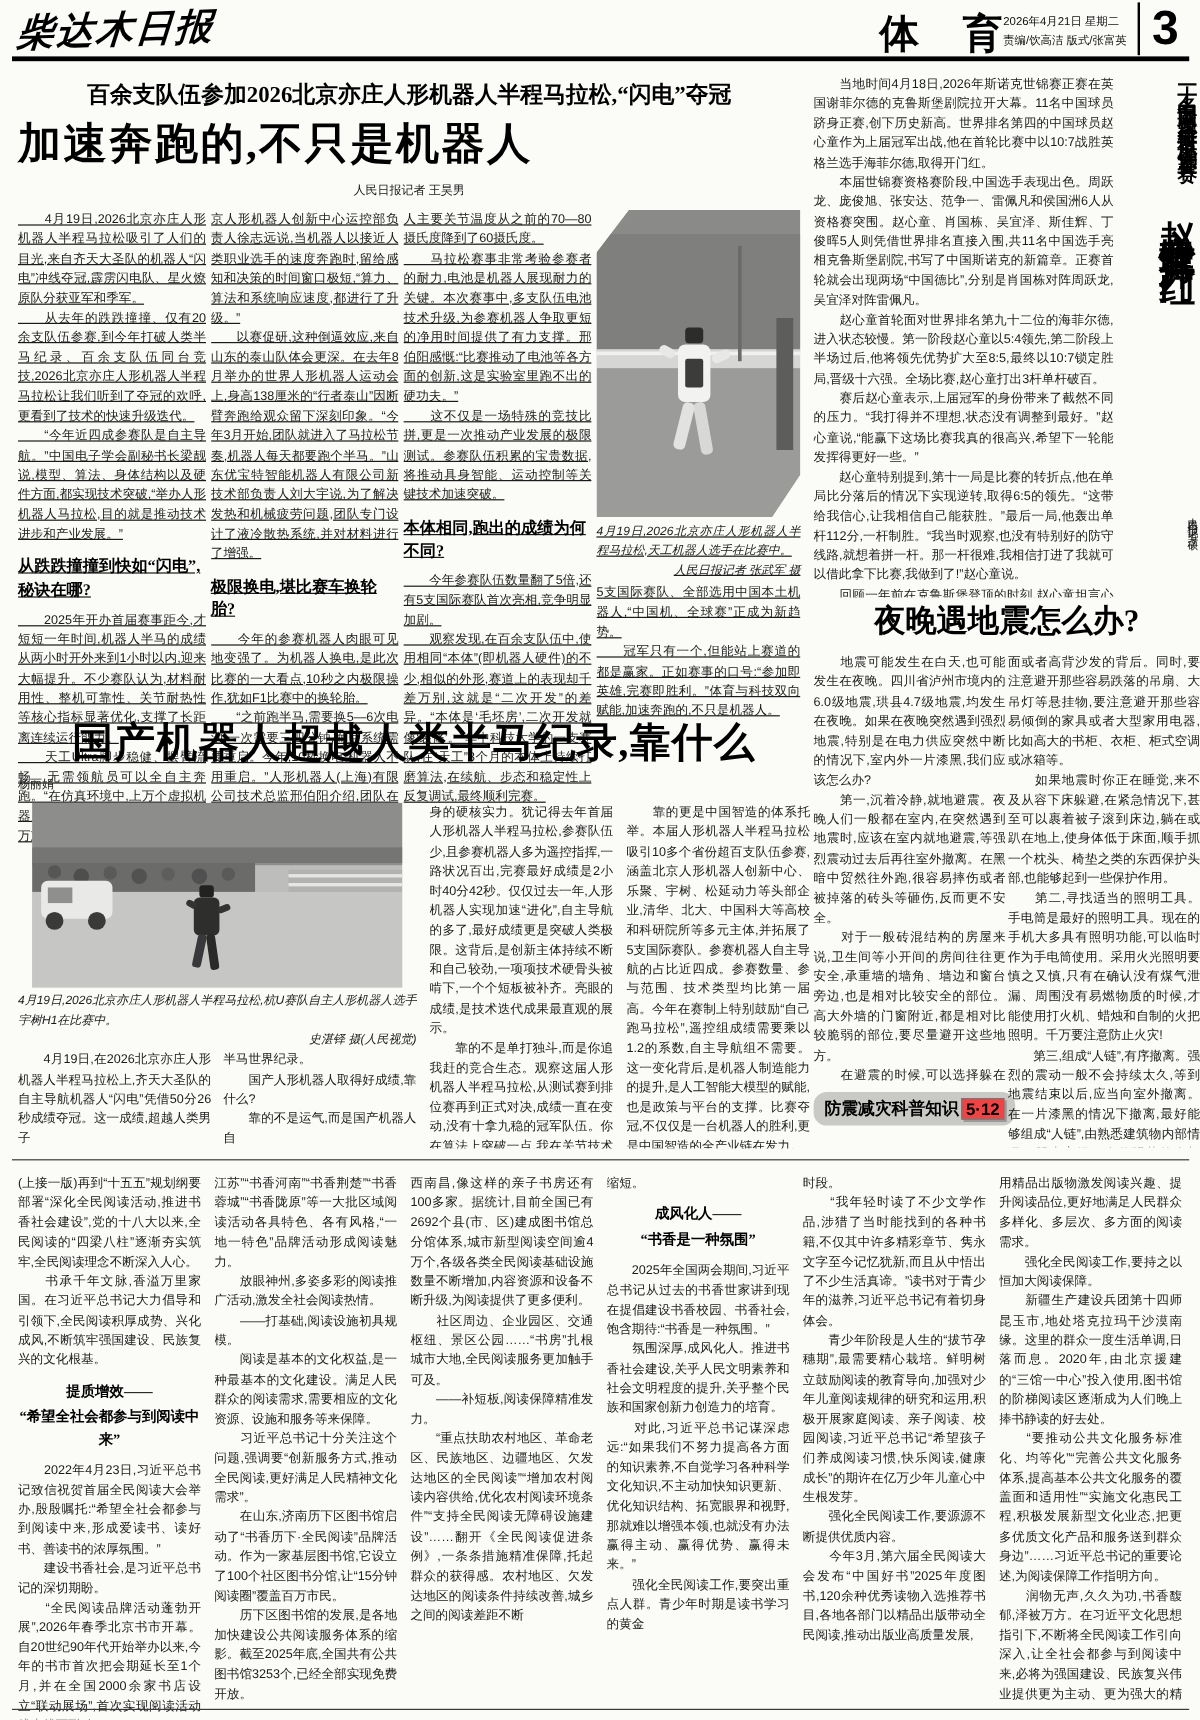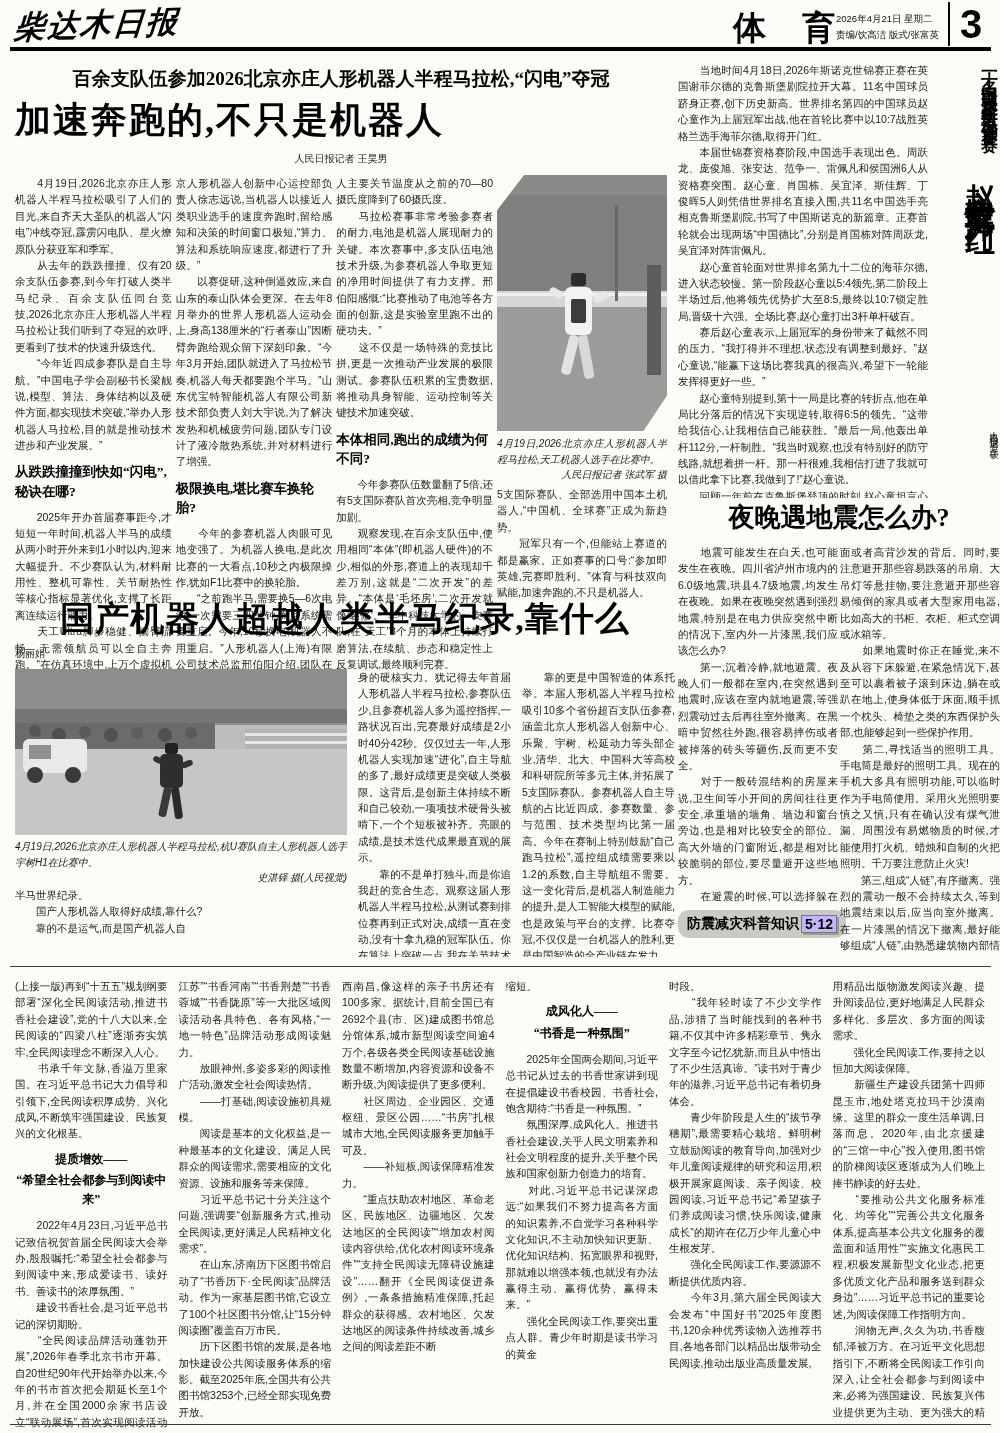--- a/index.html
+++ b/index.html
@@ -28,21 +28,21 @@
         font-family:"Liberation Serif","DejaVu Serif",serif;}
   .caption{font-size:10px;line-height:1.55;text-align:justify;font-style:italic;}
   .credit{font-size:10px;text-align:right;font-style:italic;margin-top:1px;}
   
   .lead{position:absolute;left:15px;top:56px;width:652px;}
   .lead-kicker{text-align:center;font-size:19px;font-weight:bold;color:#000;margin-top:10px;
         font-family:"Liberation Serif","DejaVu Serif",serif;}
   .lead-title{font-size:36px;font-weight:900;color:#000;margin-top:4px;letter-spacing:2px;
         font-family:"Liberation Serif","DejaVu Serif",serif;}
   .lead-byline{text-align:center;font-size:10px;margin:7px 0 9px;}
-  .lead-cols{display:flex;gap:4px;height:434px;}
+  .lead-cols{display:flex;gap:4px;height:434px;text-decoration:underline;}
   .lead-col{flex:1;min-width:0;}
   .lead-col4{flex:none;width:170px;display:flex;flex-direction:column;}
   .photo1{width:170px;height:256px;clip-path:polygon(16% 0,100% 0,100% 86%,86% 100%,0 100%,0 14%);}
   
   .snooker{position:absolute;left:678px;top:58px;width:322px;height:438px;display:flex;}
   .sn-body{width:250px;height:436px;margin-top:4px;}
   .sn-head{flex:1;writing-mode:vertical-rl;display:flex;gap:6px;padding-left:2px;}
   .sn-kicker{font-size:16.5px;font-weight:bold;letter-spacing:4px;color:#000;
         font-family:"Liberation Serif","DejaVu Serif",serif;}
   .sn-title{font-size:30px;font-weight:900;letter-spacing:6px;color:#000;margin-top:28px;
@@ -52,21 +52,21 @@
   .quake{position:absolute;left:678px;top:500px;width:322px;}
   .quake-title{text-align:center;font-size:26px;font-weight:900;color:#000;margin-bottom:9px;
         font-family:"Liberation Serif","DejaVu Serif",serif;}
   .quake-cols{display:flex;gap:2px;height:412px;}
   .quake-col{flex:1;min-width:0;display:flex;flex-direction:column;}
   .quake-t1{height:358px;}
   .badge{margin-top:8px;background:#c9c9c5;display:flex;align-items:center;justify-content:center;
         padding:5px 4px;width:160px;border-radius:11px;}
   .badge-text{font-weight:900;font-size:14px;color:#000;white-space:nowrap;
         font-family:"Liberation Serif","DejaVu Serif",serif;}
-  .badge-num{background:#c4b5fd;border:1px solid #777;box-shadow:2px 2px 0 #9a9a9a;font-weight:900;
+  .badge-num{background:#ef4444;border:1px solid #777;box-shadow:2px 2px 0 #9a9a9a;font-weight:900;
         font-size:14px;padding:0 3px;margin-left:2px;color:#000;}
   
   .hm{position:absolute;left:15px;top:596px;width:660px;}
   .hm-title{text-align:center;font-size:34px;font-weight:900;color:#000;letter-spacing:1px;
         font-family:"Liberation Serif","DejaVu Serif",serif;}
   .hm-byline{font-size:10px;margin:5px 0 8px;}
   .hm-body{display:flex;gap:11px;height:288px;}
   .hm-left{flex:none;width:332px;display:flex;flex-direction:column;}
   .photo2{width:332px;height:166px;}
   .hm-minis{display:flex;gap:10px;flex:1;margin-top:2px;}
@@ -215,20 +215,21 @@
           <rect x="146" y="118" width="8" height="30" rx="3" fill="#39393b" transform="rotate(12 150 133)"></rect>
           <rect x="158" y="118" width="8" height="32" rx="3" fill="#2a2a28" transform="rotate(-8 162 134)"></rect>
         </g>
         <rect x="230" y="60" width="102" height="20" fill="#b2b2b0"></rect>
         <rect x="230" y="64" width="102" height="3" fill="#e6e6e4"></rect>
         <rect x="230" y="72" width="102" height="3" fill="#e6e6e4"></rect>
       </svg>
       <div class="caption" style="margin-top:4px">4月19日,2026北京亦庄人形机器人半程马拉松,杭U赛队自主人形机器人选手宇树H1在比赛中。</div>
       <div class="credit">史湛铎 摄(人民视觉)</div>
       <div class="hm-minis">
+        <div class="hm-mini flow">　　4月19日,在2026北京亦庄人形机器人半程马拉松上,齐天大圣队的自主导航机器人“闪电”凭借50分26秒成绩夺冠。这一成绩,超越人类男子</div>
         <div class="hm-mini flow">半马世界纪录。
 　　国产人形机器人取得好成绩,靠什么?
 　　靠的不是运气,而是国产机器人自</div>
       </div>
     </div>
     <div class="hm-col flow">身的硬核实力。犹记得去年首届人形机器人半程马拉松,参赛队伍少,且参赛机器人多为遥控指挥,一路状况百出,完赛最好成绩是2小时40分42秒。仅仅过去一年,人形机器人实现加速“进化”,自主导航的多了,最好成绩更是突破人类极限。这背后,是创新主体持续不断和自己较劲,一项项技术硬骨头被啃下,一个个短板被补齐。亮眼的成绩,是技术迭代成果最直观的展示。
 　　靠的不是单打独斗,而是你追我赶的竞合生态。观察这届人形机器人半程马拉松,从测试赛到排位赛再到正式对决,成绩一直在变动,没有十拿九稳的冠军队伍。你在算法上突破一点,我在关节技术上优化一截;你在续航上延长几分钟,我在稳定性上更进一步。正是这种“同场赛马”的良性竞争,让整个产业不敢歇脚、不敢放慢。真正的进步,不仅来自舒适区的自我要求,更来自对手之间的你追我赶。</div>
     <div class="hm-col flow">　　靠的更是中国智造的体系托举。本届人形机器人半程马拉松吸引10多个省份超百支队伍参赛,涵盖北京人形机器人创新中心、乐聚、宇树、松延动力等头部企业,清华、北大、中国科大等高校和科研院所等多元主体,并拓展了5支国际赛队。参赛机器人自主导航的占比近四成。参赛数量、参与范围、技术类型均比第一届高。今年在赛制上特别鼓励“自己跑马拉松”,遥控组成绩需要乘以1.2的系数,自主导航组不需要。这一变化背后,是机器人制造能力的提升,是人工智能大模型的赋能,也是政策与平台的支撑。比赛夺冠,不仅仅是一台机器人的胜利,更是中国智造的全产业链在发力。
 　　以赛促研、以赛促产、以赛促用,一条跑道,展现的是一场深刻的产业变革。人形机器人跑过马拉松的终点,创新的脚步将会抵达更远的未来。中国智造,值得期待。</div>
   </div>

